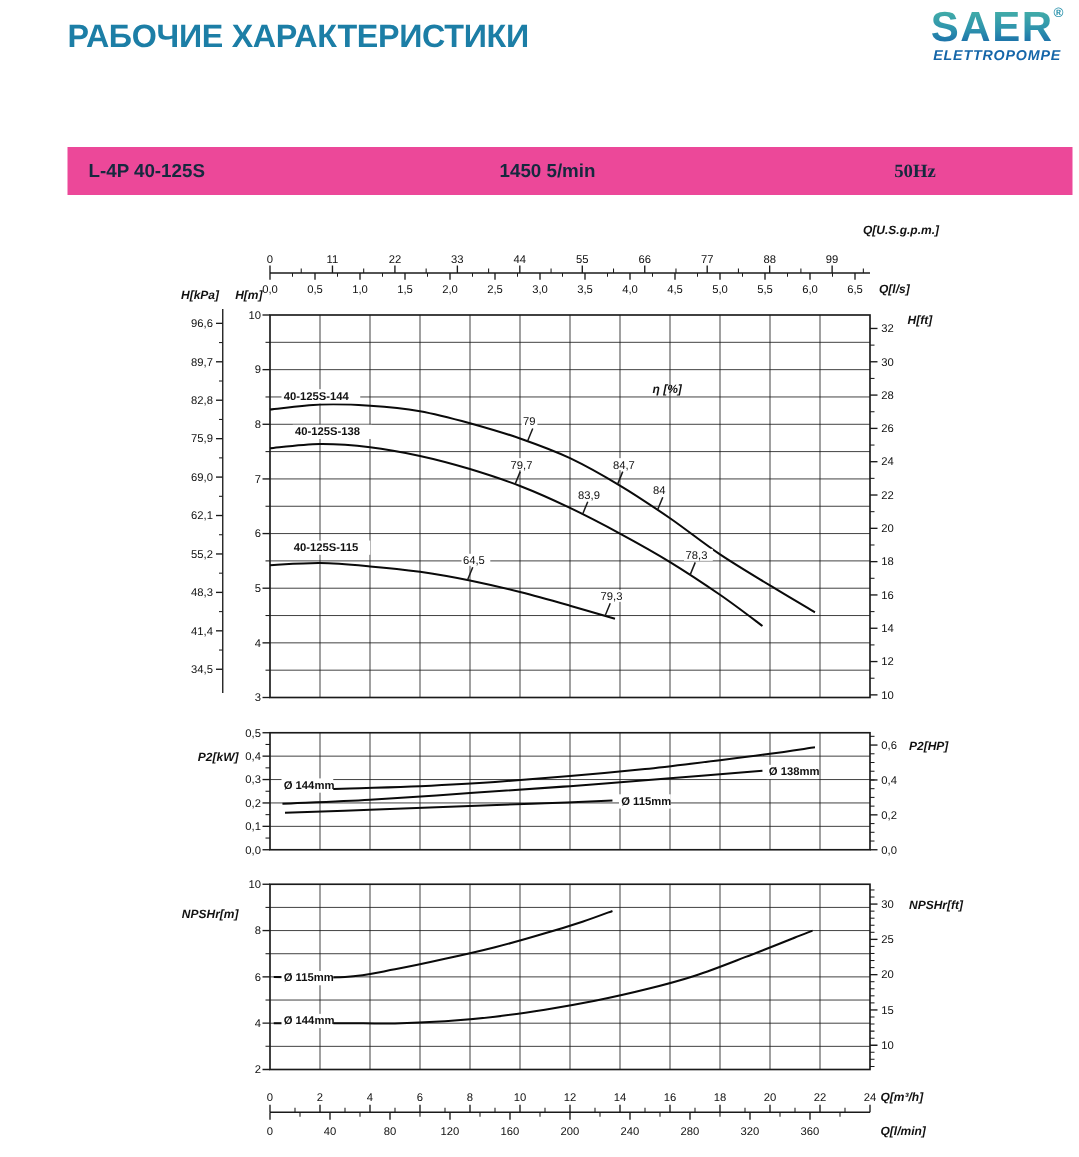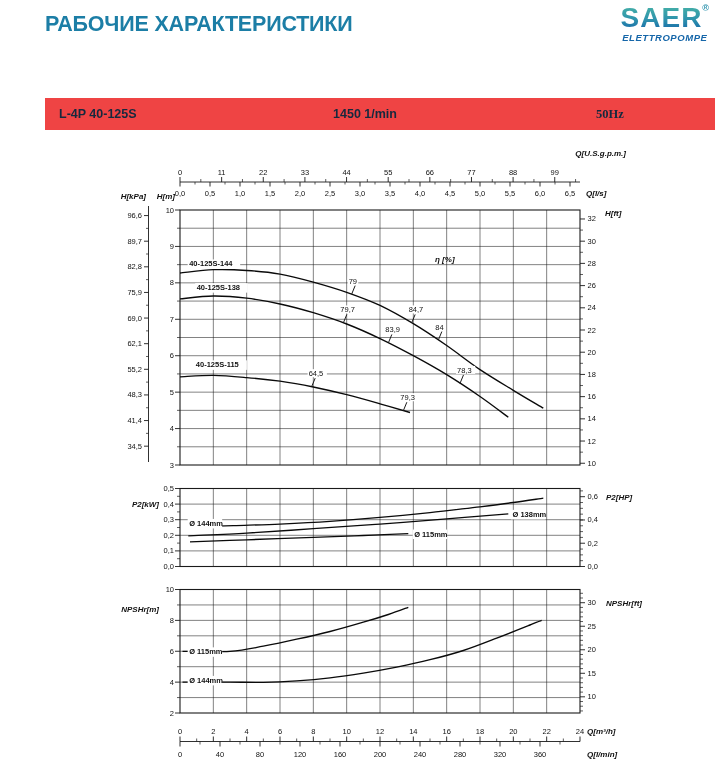--- a/index.html
+++ b/index.html
@@ -8,21 +8,21 @@
   .page-title{position:absolute;left:25px;top:12px;margin:0;font-size:21.5px;font-weight:bold;
         color:#1c7ea6;letter-spacing:-0.2px;}
   .logo{position:absolute;top:4px;right:20px;text-align:center;line-height:1;}
   .logo-saer{font-size:28px;font-weight:bold;letter-spacing:1px;color:#1f7fae;display:inline-block;text-align:center;}
   @supports (-webkit-background-clip: text){
     .logo-saer{background:linear-gradient(180deg,#48b4a6 0%,#2e93ad 55%,#1464a8 100%);
       -webkit-background-clip:text;-webkit-text-fill-color:transparent;}
   }
   .logo-reg{font-size:9px;color:#2d93ad;vertical-align:top;font-weight:bold;}
   .logo-sub{font-size:9.5px;font-weight:bold;color:#1566a9;letter-spacing:0.55px;margin-top:1px;font-style:italic;}
-  .header-bar{position:absolute;left:25px;top:98px;width:670px;height:32px;background:#ef4444;}
+  .header-bar{position:absolute;left:25px;top:98px;width:670px;height:32px;background:#ec4899;}
   .header-bar span{position:absolute;top:0;height:32px;line-height:32px;font-size:12.5px;
         font-weight:bold;color:#15293e;white-space:nowrap;}
   .hb-model{left:14px;}
   .hb-speed{left:320px;transform:translateX(-50%);}
   .hb-freq{left:565px;transform:translateX(-50%);font-family:Liberation Serif, serif;}
   #charts-svg{position:absolute;left:0;top:0;}
 </style>
 </head>
 <body>
 
@@ -31,21 +31,21 @@
 
   <div class="logo">
     <div>
       <span class="logo-saer">SAER</span><span class="logo-reg">®</span>
     </div>
     <div class="logo-sub">ELETTROPOMPE</div>
   </div>
 
   <div class="header-bar">
     <span class="hb-model">L-4P 40-125S</span>
-    <span class="hb-speed">1450 1/min</span>
+    <span class="hb-speed">1450 5/min</span>
     <span class="hb-freq">50Hz</span>
   </div>
 
   <svg id="charts-svg" width="719" height="771" viewBox="0 0 719 771">
       <line x1="160" y1="182" x2="560" y2="182" stroke="#1a1a1a" stroke-width="0.9"></line>
       <text x="606" y="156" font-size="8" text-anchor="end" fill="#111" font-style="italic" font-weight="bold">Q[U.S.g.p.m.]</text>
       <line x1="160" y1="182" x2="160" y2="177" stroke="#1a1a1a" stroke-width="0.9"></line>
       <text x="160" y="175" font-size="7.5" text-anchor="middle" fill="#111">0</text>
       <line x1="201.63866666666667" y1="182" x2="201.63866666666667" y2="177" stroke="#1a1a1a" stroke-width="0.9"></line>
       <text x="201.63866666666667" y="175" font-size="7.5" text-anchor="middle" fill="#111">11</text>

